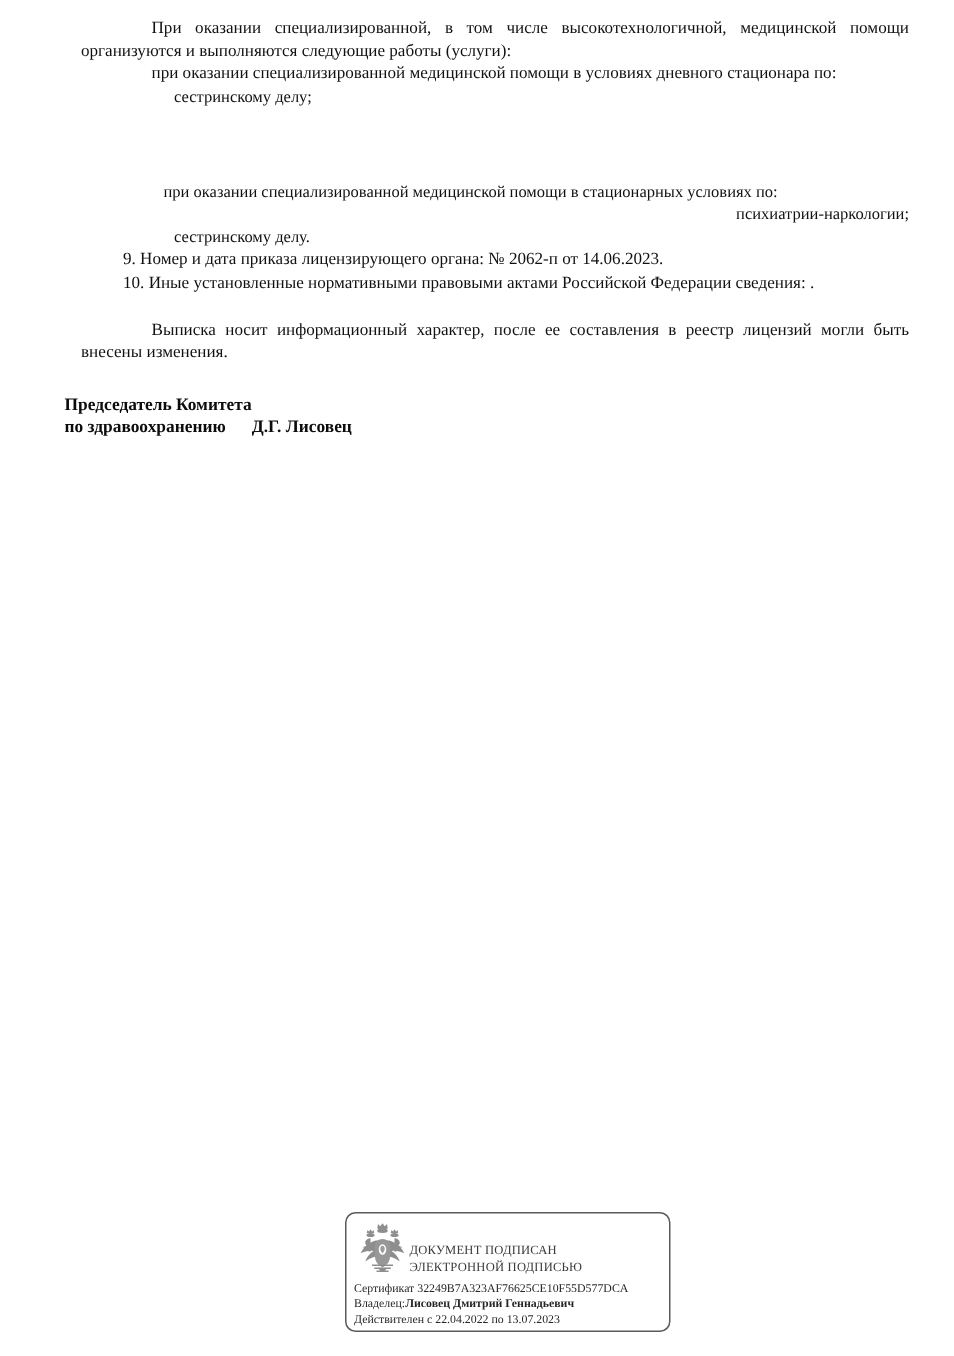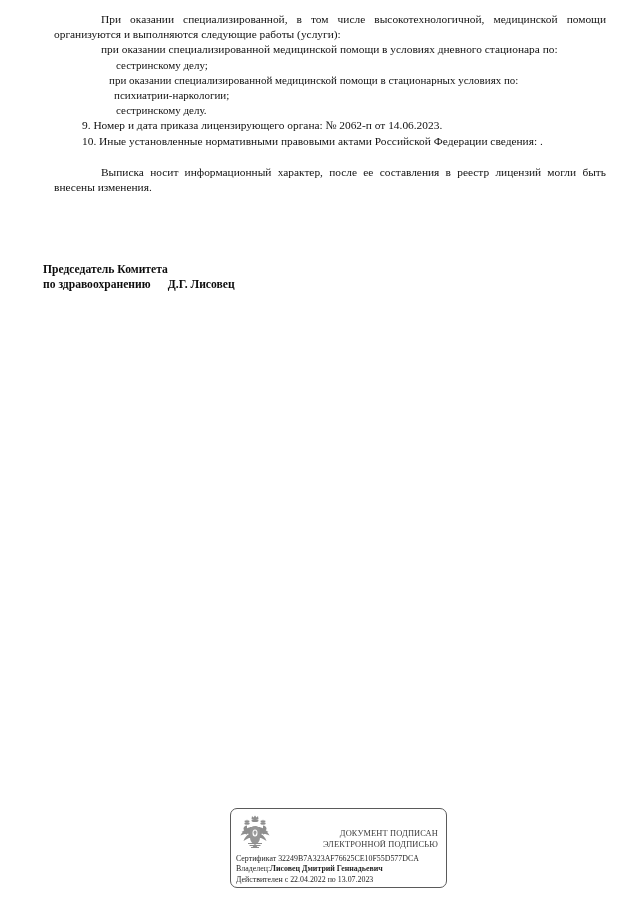--- a/index.html
+++ b/index.html
@@ -50,22 +50,22 @@
 
   
   .subitem {
     font-size: 11px;
     line-height: 15.2px;
     margin: 0;
     text-align: left;
     color: #111111;
   }
   .subitem.lvl2 { padding-left: 62px; }
-  .subitem.lvl1 { padding-left: 55px; }
-  .subitem.lvl3 { padding-left: 60px; }
+  .subitem.lvl1 { padding-left: 55px; margin-top: 48px; }
+  .subitem.lvl3 { padding-left: 60px; text-align: right; }
   .spacer-md { height: 16px; }
 
   
   .sign-block {
     position: absolute;
     left: 43px;
     top: 262px;
     width: 552px;
     display: flex;
     justify-content: flex-start;
@@ -109,21 +109,21 @@
   }
   .stamp-emblem {
     width: 36px;
     height: 38px;
     flex: 0 0 36px;
     opacity: .62;
     display: block;
   }
   .stamp-heading {
     flex: 1 1 auto;
-    text-align: right;
+    text-align: left;
     font-size: 8.4px;
     line-height: 10.6px;
     letter-spacing: .15px;
     color: #3a3a3a;
     padding-right: 4px;
     margin-top: 14px;
   }
   .stamp-lines {
     padding: 1px 0 0 5px;
   }

